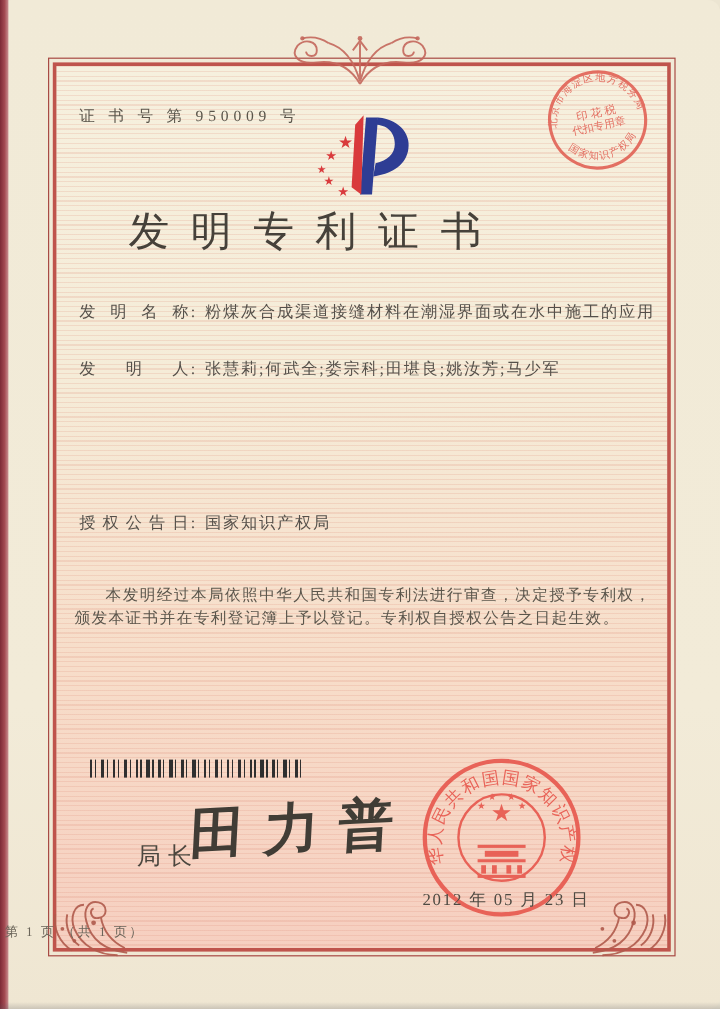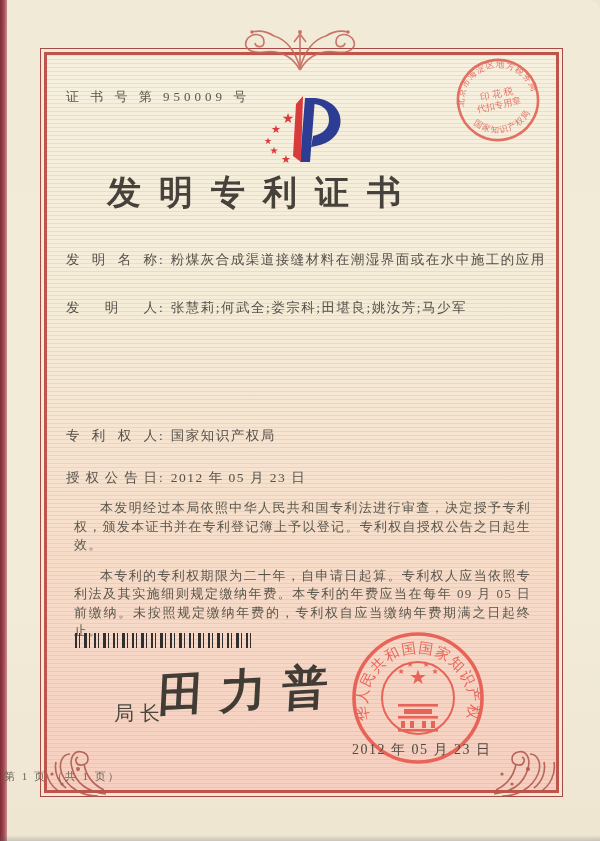--- a/index.html
+++ b/index.html
@@ -18,28 +18,28 @@
     border:1px solid #a84a44;}
   .frame-inner{position:absolute;left:3px;top:3px;right:3px;bottom:3px;
     border:3px solid #bf544c;
     background:
       repeating-linear-gradient(to bottom, rgba(220,136,116,.20) 0 1px, rgba(220,136,116,0) 1px 4px),
       linear-gradient(180deg,#f6f0de 0%,#f5ecd8 35%,#f7ddc9 68%,#f6cfc0 100%);}
   .ornament{position:absolute;pointer-events:none;}
   
   .cert-no{position:absolute;left:66px;top:88px;font-size:13px;letter-spacing:4px;color:#5a554b;}
   .title{position:absolute;left:0;top:170px;width:508px;text-align:center;
-    font-size:34px;font-weight:700;color:#46413a;letter-spacing:18px;text-indent:18px;}
+    font-size:34px;font-weight:400;color:#46413a;letter-spacing:18px;text-indent:18px;}
   .field-row{position:absolute;left:66px;font-size:13.5px;color:#55504a;white-space:nowrap;}
   .f-label{display:inline-block;width:92px;text-align:justify;text-align-last:justify;letter-spacing:1px;}
   .f-colon{display:inline-block;margin:0 8px 0 1px;}
   .f-value{letter-spacing:1.5px;}
   .paras{position:absolute;left:62px;top:487px;width:481px;font-size:13px;
     line-height:18.5px;color:#5b564c;letter-spacing:1.2px;text-align:justify;}
-  .paras p{margin:12px;text-indent:2em;}
+  .paras p{margin:0;text-indent:2em;}
   .barcode{position:absolute;left:75px;top:633px;width:177px;height:15px;
     background:repeating-linear-gradient(90deg,
       #2f2f2f 0 2px, transparent 2px 4px,
       #2f2f2f 4px 5px, transparent 5px 9px,
       #2f2f2f 9px 12px, transparent 12px 14px,
       #2f2f2f 14px 15px, transparent 15px 19px);}
   .signer-title{position:absolute;left:114px;top:700px;font-size:20px;color:#4c473f;letter-spacing:6px;font-family:Liberation Mono, monospace;}
   .signature{position:absolute;left:158px;top:660px;font-size:46px;font-weight:600;
     color:#413d36;letter-spacing:16px;transform:rotate(-3deg) skewX(-6deg);}
   .seal-svg{position:absolute;left:340px;top:620px;opacity:.88;}
@@ -118,29 +118,25 @@
 
   <div class="title">发明专利证书</div>
 
   <div class="field-row" style="top:251px">
     <span class="f-label">发明名称</span><span class="f-colon">:</span><span class="f-value">粉煤灰合成渠道接缝材料在潮湿界面或在水中施工的应用</span>
   </div>
   <div class="field-row" style="top:299px">
     <span class="f-label">发明人</span><span class="f-colon">:</span><span class="f-value">张慧莉;何武全;娄宗科;田堪良;姚汝芳;马少军</span>
   </div>
   <div class="field-row" style="top:427px">
-    <span class="f-label">专利权人</span><span class="f-colon">:</span><span class="f-value">国家知识产权局</span>
-  </div>
-  <div class="field-row" style="top:469px">
-    <span class="f-label">授权公告日</span><span class="f-colon">:</span><span class="f-value">2012 年 05 月 23 日</span>
+    <span class="f-label">授权公告日</span><span class="f-colon">:</span><span class="f-value">国家知识产权局</span>
   </div>
 
   <div class="paras">
     <p>本发明经过本局依照中华人民共和国专利法进行审查，决定授予专利权，颁发本证书并在专利登记簿上予以登记。专利权自授权公告之日起生效。</p>
-    <p>本专利的专利权期限为二十年，自申请日起算。专利权人应当依照专利法及其实施细则规定缴纳年费。本专利的年费应当在每年 09 月 05 日前缴纳。未按照规定缴纳年费的，专利权自应当缴纳年费期满之日起终止。</p>
   </div>
 
   <div class="barcode"></div>
 
   <div class="signer-title">局长</div>
   <div class="signature">田力普</div>
 
   <svg class="seal-svg" width="156" height="156" viewBox="0 0 156 156">
     <defs>
       <path id="sealArc" d="M 29 98 A 51 51 0 1 1 127 98" fill="none"></path>

